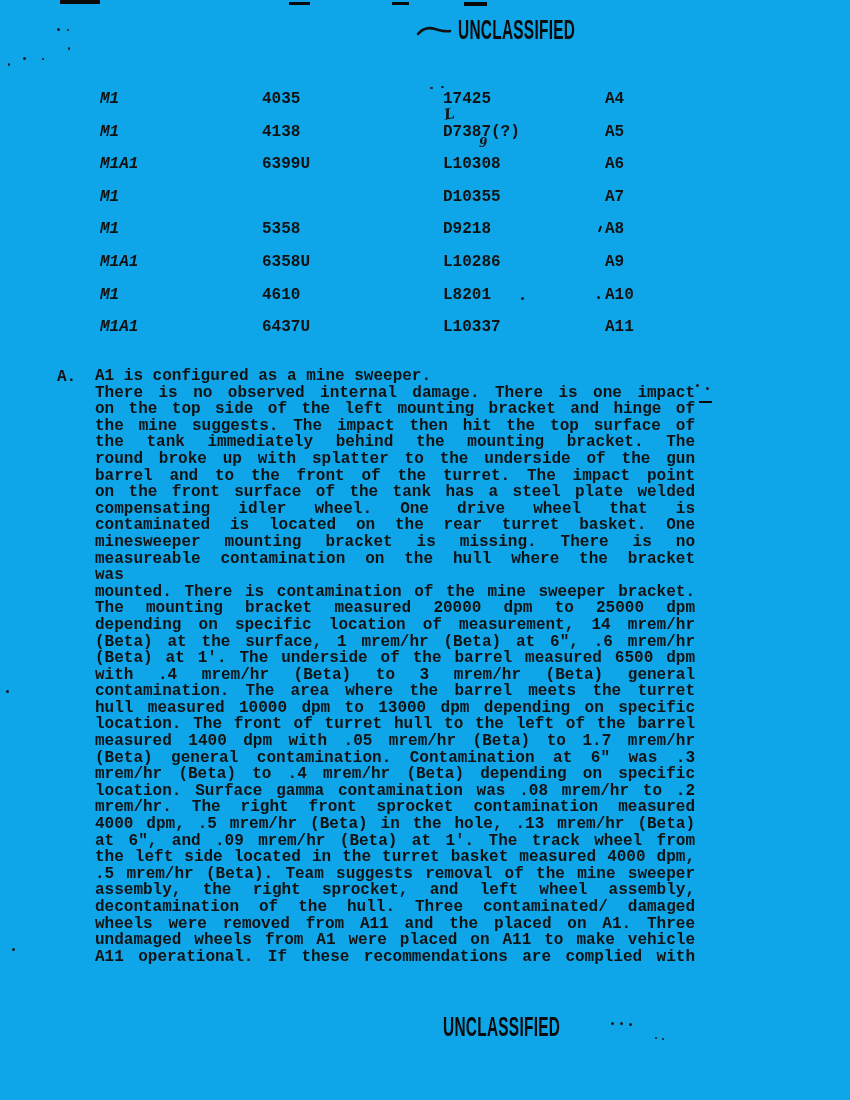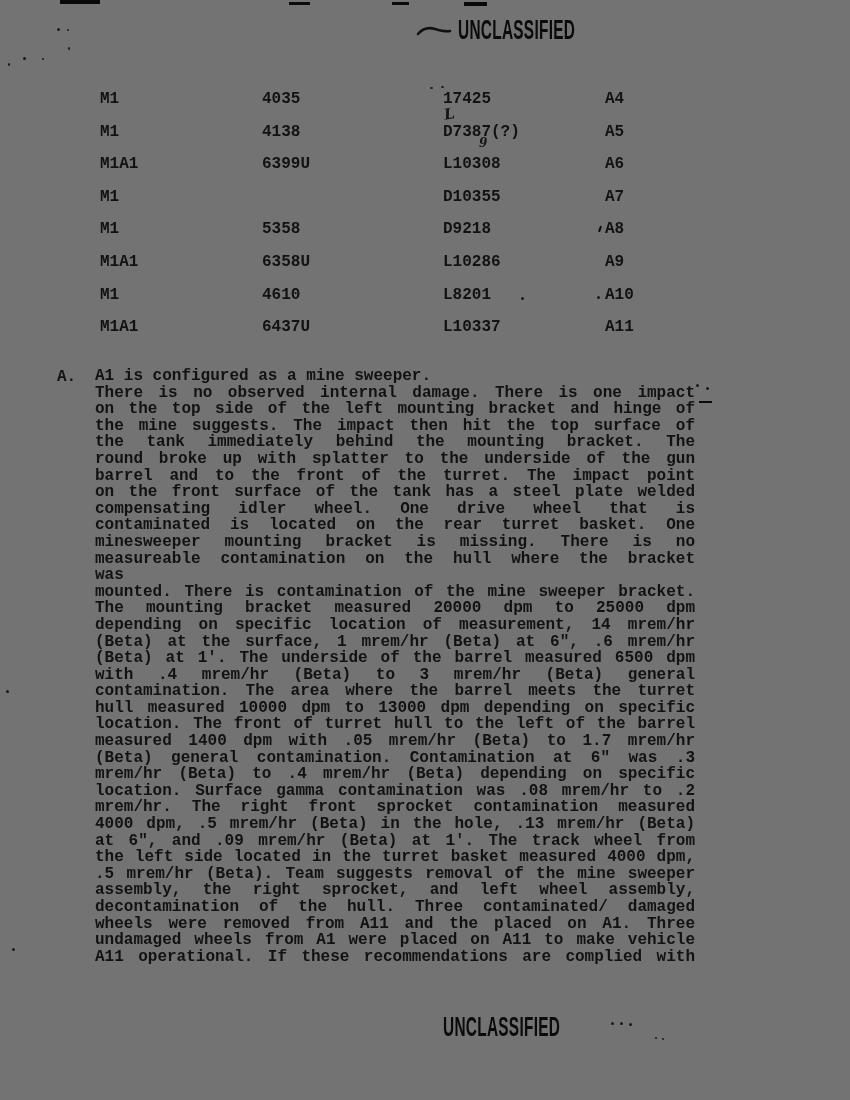--- a/index.html
+++ b/index.html
@@ -1,28 +1,28 @@
 <!DOCTYPE html>
 <html><head>
 <meta charset="utf-8">
 <style>
   html,body{margin:0;padding:0;background:#888;}
-  .page{position:relative;width:850px;height:1100px;background:#737373;overflow:hidden;
+  .page{position:relative;width:850px;height:1100px;background:#0ea5e9;overflow:hidden;
         font-family:"Liberation Mono","DejaVu Sans Mono",monospace;color:#121212;}
   
   .stamp{position:absolute;font-family:"Liberation Sans","DejaVu Sans",sans-serif;font-weight:700;
          font-size:27px;letter-spacing:.5px;transform:scaleX(.57);transform-origin:left center;
          white-space:nowrap;color:#0b0b0b;}
   .stamp-header{left:458px;top:15px;}
   .stamp-footer{left:443px;top:1012px;}
   
   .vtable{position:absolute;left:100px;top:90px;width:560px;}
   .vrow{position:relative;height:32.6px;font-size:16px;font-weight:700;}
   .cell{position:absolute;top:0;white-space:pre;}
-  .c-model{left:0;} .c-serial{left:162px;} .c-reg{left:343px;} .c-veh{left:505px;}
+  .c-model{left:0;font-style:italic;} .c-serial{left:162px;} .c-reg{left:343px;} .c-veh{left:505px;}
   .anno{position:absolute;font-family:"DejaVu Serif","Liberation Serif",serif;font-style:italic;
         font-weight:700;color:#151515;}
   .vrow:nth-child(1) .anno{left:344px;top:15px;font-size:15px;transform:rotate(-10deg);}
   .vrow:nth-child(2) .anno{left:379px;top:13px;font-size:12px;}
   
   .section{position:absolute;left:57px;top:368px;width:643px;}
   .sec-label{position:absolute;left:0;top:0;font-size:16px;font-weight:700;}
   .lines{margin-left:38px;width:600px;font-size:16px;font-weight:700;line-height:16.6px;}
   .line{white-space:pre;}
   .line.just{white-space:normal;text-align:justify;text-align-last:justify;}

